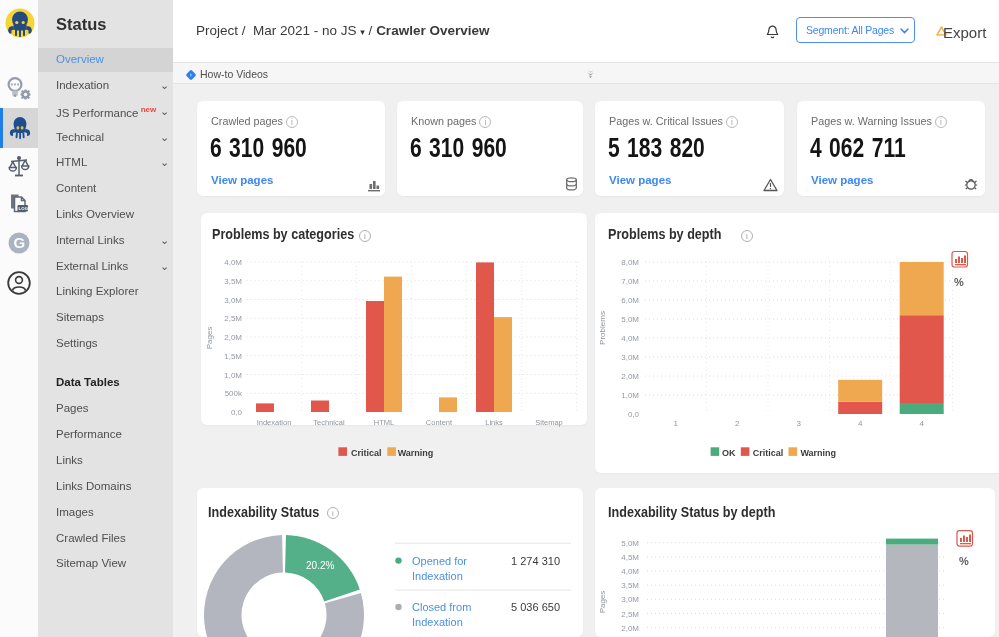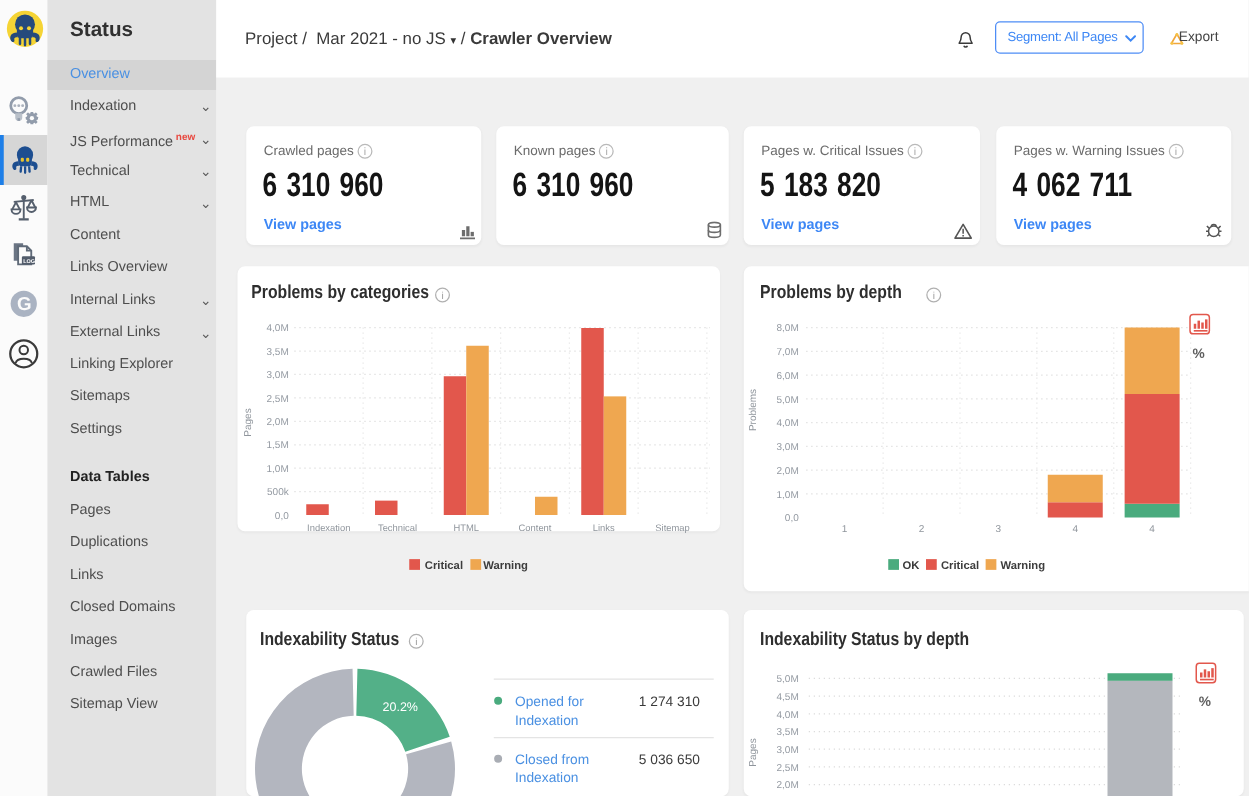--- a/index.html
+++ b/index.html
@@ -123,23 +123,23 @@
   <div class="mi" style="top:156px">HTML<span class="chev">⌄</span></div>
   <div class="mi" style="top:182px">Content</div>
   <div class="mi" style="top:208px">Links Overview</div>
   <div class="mi" style="top:234px">Internal Links<span class="chev">⌄</span></div>
   <div class="mi" style="top:260px">External Links<span class="chev">⌄</span></div>
   <div class="mi" style="top:285px">Linking Explorer</div>
   <div class="mi" style="top:311px">Sitemaps</div>
   <div class="mi" style="top:337px">Settings</div>
   <div class="mi" style="top:376px;font-weight:bold;color:#222">Data Tables</div>
   <div class="mi" style="top:402px">Pages</div>
-  <div class="mi" style="top:428px">Duplications</div>
+  <div class="mi" style="top:428px">Performance</div>
   <div class="mi" style="top:454px">Links</div>
-  <div class="mi" style="top:480px">Closed Domains</div>
+  <div class="mi" style="top:480px">Links Domains</div>
   <div class="mi" style="top:506px">Images</div>
   <div class="mi" style="top:532px">Crawled Files</div>
   <div class="mi" style="top:557px">Sitemap View</div>
 </div>
 <div id="main">
   <div id="topbar">
     <div style="position:absolute;left:23px;top:23px;font-size:13.5px;color:#3a3a3a">Project&nbsp;/&nbsp; Mar 2021 - no JS <span style="font-size:9px;color:#333">▾</span>&nbsp;/ <b>Crawler Overview</b></div>
 
     <svg width="13" height="14" style="position:absolute;left:593px;top:25px" viewBox="0 0 13 14">
       <path d="M6.5 1.2 a3.6 3.6 0 0 0 -3.6 3.6 c0 2.8-1.1 4-1.6 4.7 h10.4 c-.5-.7-1.6-1.9-1.6-4.7 A3.6 3.6 0 0 0 6.5 1.2 Z" fill="none" stroke="#3a3a3a" stroke-width="1.2" stroke-linejoin="round"></path>
@@ -150,21 +150,35 @@
     <svg width="9" height="6" style="position:absolute;left:727px;top:28px" viewBox="0 0 9 6">
         <path d="M1 1 L4.5 4.5 L8 1" fill="none" stroke="#3d87f5" stroke-width="1.6" stroke-linecap="round"></path>
       </svg>
 
     <svg width="11" height="10" style="position:absolute;left:763px;top:26px" viewBox="0 0 11 10">
       <path d="M5.5 1.2 L9.9 8.8 L1.1 8.8 Z" fill="none" stroke="#f0a73c" stroke-width="1.3" stroke-linejoin="round"></path>
       <circle cx="5.5" cy="1.5" r="1.2" fill="#f6c244"></circle>
       <circle cx="1.5" cy="8.6" r="1.2" fill="#f6c244"></circle>
       <circle cx="9.5" cy="8.6" r="1.2" fill="#f6c244"></circle>
     </svg>
-    <div style="position:absolute;left:770px;top:24px;font-size:11px;color:#444">Export</div>
+    <div style="position:absolute;left:770px;top:24px;font-size:15px;color:#444">Export</div>
+  </div>
+  <div id="howto">
+    <svg width="12" height="12" style="position:absolute;left:11.5px;top:5.5px" viewBox="0 0 12 12">
+      <rect x="2.2" y="2.2" width="7.6" height="7.6" rx="1.4" fill="#2f7df0" transform="rotate(45 6 6)"></rect>
+      <path d="M5 4 L7.5 6 L5 8 Z" fill="#7fb3f7"></path>
+    </svg>
+    <div style="position:absolute;left:27px;top:5px;font-size:10.5px;color:#4f4f4f">How-to Videos</div>
+    <svg width="7" height="8" style="position:absolute;left:414px;top:7px" viewBox="0 0 7 8">
+        <g fill="#8d8d8d">
+          <path d="M0.4 0 L3.5 2.6 L6.6 0 L3.5 1.9 Z"></path>
+          <path d="M0.4 2.5 L3.5 5.4 L6.6 2.5 L3.5 4.2 Z"></path>
+          <path d="M1.6 5.2 L3.5 8 L5.4 5.2 L3.5 6.4 Z"></path>
+        </g>
+      </svg>
   </div>
   <div id="content">
 
     <div class="card" style="left:24px;top:101px;width:188px;height:95px">
       <div class="lbl" style="left:14px;top:14px">Crawled pages <span class="info">i</span></div>
       <div class="num" style="left:13px;top:32px">6 310 960</div>
       <div class="vp" style="left:14px;top:73px">View pages</div>
       <svg width="14" height="13" style="position:absolute;left:170px;top:78px" viewBox="0 0 14 13">
           <g fill="#6d6d6d">
             <rect x="1" y="11" width="12" height="1.4"></rect>
@@ -200,21 +214,21 @@
       <div class="num" style="left:13px;top:32px">4 062 711</div>
       <div class="vp" style="left:14px;top:73px">View pages</div>
       <svg width="14" height="14" style="position:absolute;left:167px;top:76px" viewBox="0 0 14 14">
           <g fill="none" stroke="#555" stroke-width="1.2">
             <circle cx="7" cy="8" r="4.2"></circle>
             <path d="M3.2 5.5 L1.5 3.8 M10.8 5.5 L12.5 3.8 M2.8 8 H.8 M11.2 8 h2 M3.4 10.6 L1.8 12 M10.6 10.6 L12.2 12 M5 4.6 C5 2 9 2 9 4.6"></path>
           </g>
         </svg>
     </div>
 
-    <div class="card" style="left:17px;top:213px;width:386px;height:212px">
+    <div class="card" style="left:28px;top:213px;width:386px;height:212px">
       <div class="ptitle" style="left:11px;top:12px">Problems by categories</div>
         <div class="pinfo" style="left:158px;top:17px">i</div>
       <svg width="386" height="260" viewBox="0 0 386 260" style="position:absolute;left:0;top:0">
         <g stroke="#dcdcdc" stroke-dasharray="1,3" fill="none">
           <path d="M45.5 180.3 H378 M45.5 161.5 H378 M45.5 142.8 H378 M45.5 124 H378 M45.5 105.3 H378 M45.5 86.5 H378 M45.5 67.8 H378 M45.5 49 H378"></path>
         </g>
         <g stroke="#e7e7e7" stroke-dasharray="1,3" fill="none">
           <path d="M100.5 49 V199 M155.5 49 V199 M210.5 49 V199 M265.5 49 V199 M320.5 49 V199 M375.5 49 V199"></path>
         </g>
         <g font-size="8" fill="#949aa2" text-anchor="end">

